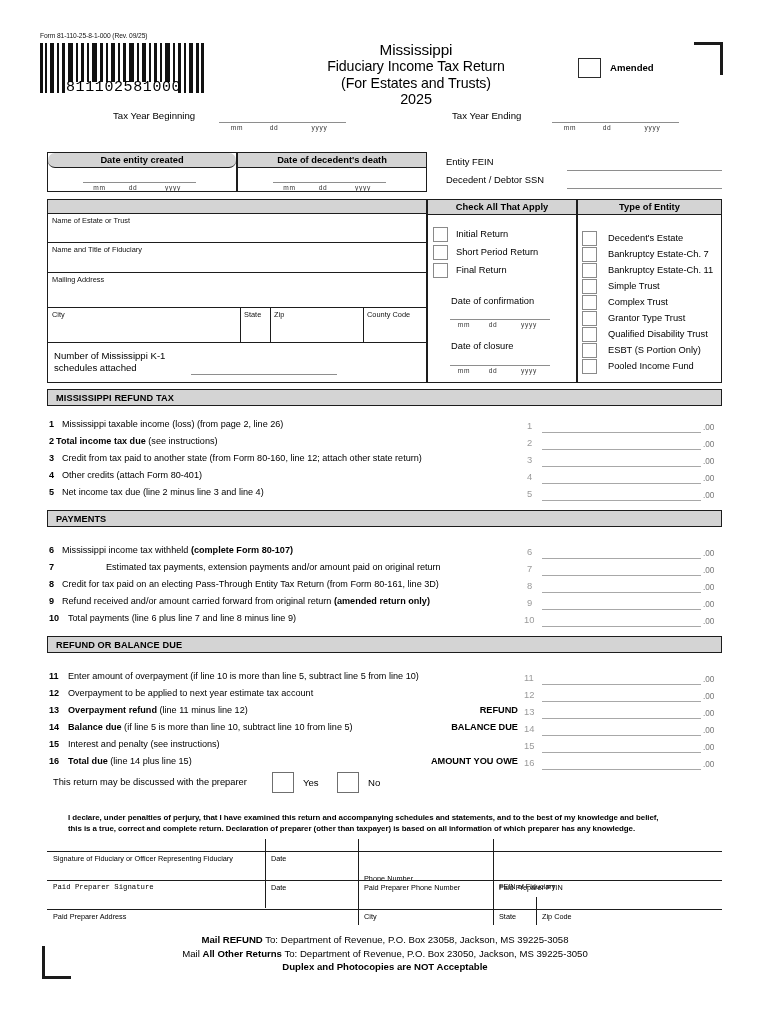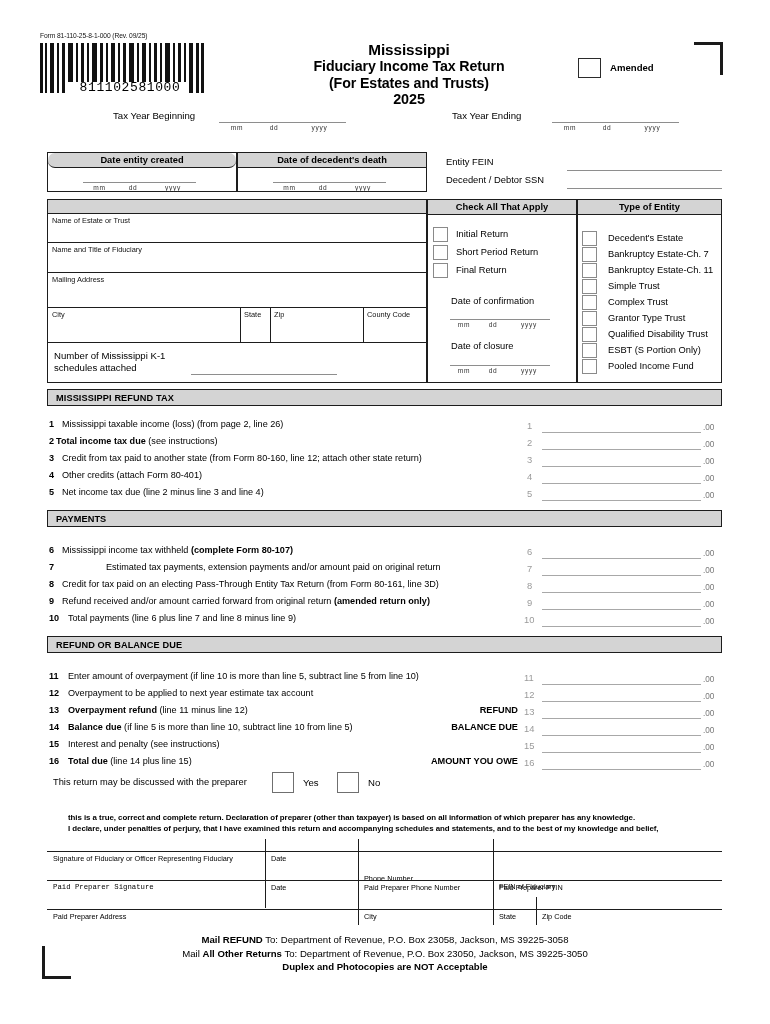--- a/index.html
+++ b/index.html
@@ -46,35 +46,34 @@
   .barcode-wrap {
     position: absolute;
     top: 43px; left: 40px;
     width: 164px; height: 50px;
   }
   .barcode-wrap svg { display: block; }
   .barcode-num {
     position: absolute;
     left: 26px; bottom: -1px;
     width: 112px;
-    text-align: center;
+    text-align: right;
     font-family: "Liberation Mono", monospace;
-    font-size: 13px;
+    font-size: 15px;
     letter-spacing: 0.6px;
     background: #fff;
     line-height: 12px;
-    padding-left: 8px;
   }
 
   .title-block {
     position: absolute;
-    top: 42px; left: 266px;
+    top: 42px; left: 273px;
     width: 286px;
     text-align: center;
-    font-weight: bold;
+    font-weight: normal;
     font-size: 14.2px;
     line-height: 16.4px;
     letter-spacing: -0.1px;
   }
   .title-block .t1 { font-size: 15.3px; }
   .title-block .t4 { font-size: 14.4px; }
 
   .amended-box {
     position: absolute;
     top: 58px; left: 578px;
@@ -542,22 +541,22 @@
   <div class="amtline" style="top:769px;left:542px;width:159px;"></div>
   <div class="cents" style="top:760px;left:703px;">.00</div>
 
   <div class="disc-text">This return may be discussed with the preparer</div>
   <div class="disc-cb" style="top:772px;left:272px;"></div>
   <div class="disc-lbl" style="top:777px;left:303px;">Yes</div>
   <div class="disc-cb" style="top:772px;left:337px;"></div>
   <div class="disc-lbl" style="top:777px;left:368px;">No</div>
 
   <div class="decl">
+    <div>I declare, under penalties of perjury, that I have examined this return and accompanying schedules and statements, and to the best of my knowledge and belief,</div>
     <div>this is a true, correct and complete return.  Declaration of preparer (other than taxpayer) is based on all information of which preparer has any knowledge.</div>
-    <div>I declare, under penalties of perjury, that I have examined this return and accompanying schedules and statements, and to the best of my knowledge and belief,</div>
   </div>
 
   <div class="sigline" style="top:851px;left:47px;width:675px;height:1.3px;"></div>
   <div class="sigline" style="top:839px;left:265px;width:1.3px;height:40px;"></div>
   <div class="sigline" style="top:839px;left:358px;width:1.3px;height:40px;"></div>
   <div class="sigline" style="top:839px;left:493px;width:1.3px;height:40px;"></div>
   <div class="sig-lbl" style="top:854px;left:53px;">Signature of Fiduciary or Officer Representing Fiduciary</div>
   <div class="sig-lbl" style="top:854px;left:271px;">Date</div>
   <div class="sig-lbl" style="top:854px;left:364px;margin-top:20px;">Phone Number</div>
   <div class="sig-lbl" style="top:854px;left:499px;margin-top:28px;">FEIN of Fiduciary</div>

